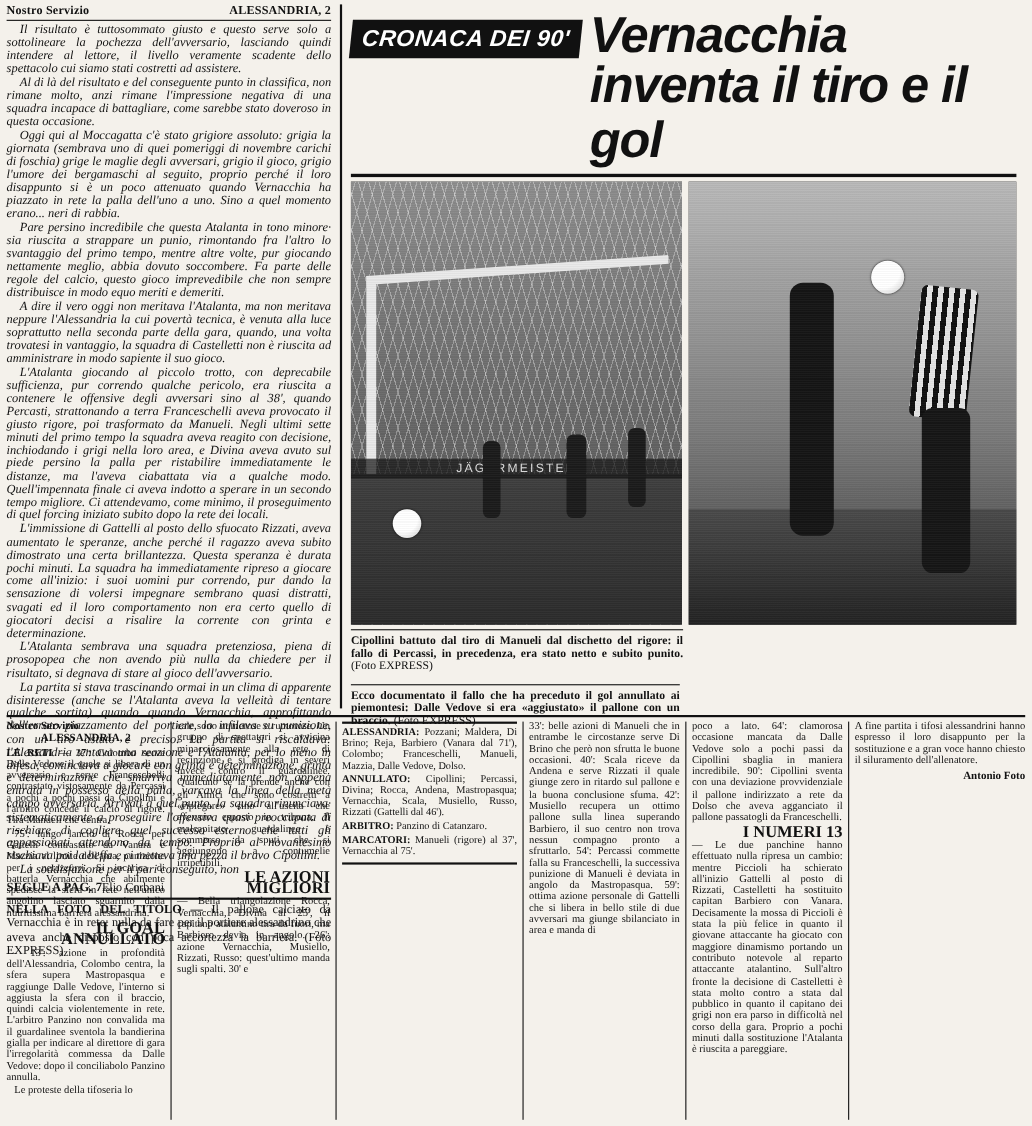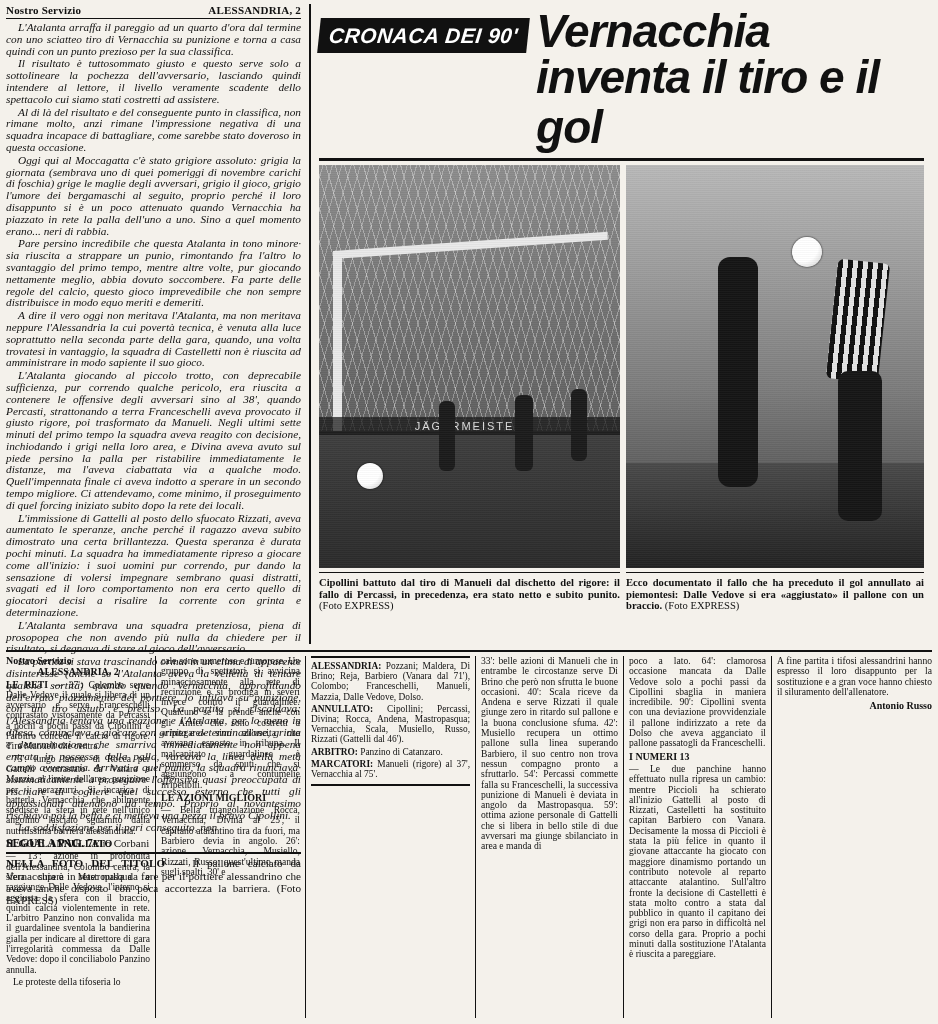--- a/index.html
+++ b/index.html
@@ -127,21 +127,21 @@
 
   .ph-caption {
     font-size: 10.6px;
     line-height: 11.6px;
     text-align: justify;
     padding-top: 4px;
     border-top: 1px solid #111;
     margin-top: 4px;
   }
   .ph-caption b { font-weight: bold; }
-  .captions-row { display: flex; gap: 6px; }
+  .captions-row { display: flex; gap: 6px; flex-direction: column; }
   .captions-row > div:first-child { width: 302px; }
   .captions-row > div:last-child { width: 299px; }
 
   
   .sky {
     position: absolute; inset: 0;
     background: linear-gradient(180deg,#8d8d8d 0%, #6f6f6f 40%, #4a4a4a 100%);
   }
   .grain {
     position: absolute; inset: 0;
@@ -218,22 +218,22 @@
     margin-bottom: 1px;
   }
   .team-line {
     text-align: center;
     font-weight: bold;
     font-size: 10px;
     margin-bottom: 2px;
   }
   .subhead {
     font-weight: bold;
-    text-align: left;
-    font-size: 10px;
+    text-align: right;
+    font-size: 15px;
     margin: 3px 0 2px 0;
     font-family: Liberation Serif, serif;
   }
   .lineup {
     border-top: 2px solid #111;
     border-bottom: 2px solid #111;
     padding: 3px 0;
     font-size: 9.4px;
     line-height: 10.2px;
     margin-bottom: 3px;
@@ -254,21 +254,20 @@
 <div class="page">
 
   <div class="top">
 
     <div class="col-left">
       <div class="col-left-head">
         <span>Nostro Servizio</span>
         <span>ALESSANDRIA, 2</span>
       </div>
       <div class="editorial">
-        <p>L'Atalanta arraffa il pareggio ad un quarto d'ora dal termine con uno sciatteo tiro di Vernacchia su punizione e torna a casa quindi con un punto prezioso per la sua classifica.</p>
         <p>Il risultato è tuttosommato giusto e questo serve solo a sottolineare la pochezza dell'avversario, lasciando quindi intendere al lettore, il livello veramente scadente dello spettacolo cui siamo stati costretti ad assistere.</p>
         <p>Al di là del risultato e del conseguente punto in classifica, non rimane molto, anzi rimane l'impressione negativa di una squadra incapace di battagliare, come sarebbe stato doveroso in questa occasione.</p>
         <p>Oggi qui al Moccagatta c'è stato grigiore assoluto: grigia la giornata (sembrava uno di quei pomeriggi di novembre carichi di foschia) grige le maglie degli avversari, grigio il gioco, grigio l'umore dei bergamaschi al seguito, proprio perché il loro disappunto si è un poco attenuato quando Vernacchia ha piazzato in rete la palla dell'uno a uno. Sino a quel momento erano... neri di rabbia.</p>
         <p>Pare persino incredibile che questa Atalanta in tono minore· sia riuscita a strappare un punio, rimontando fra l'altro lo svantaggio del primo tempo, mentre altre volte, pur giocando nettamente meglio, abbia dovuto soccombere. Fa parte delle regole del calcio, questo gioco imprevedibile che non sempre distribuisce in modo equo meriti e demeriti.</p>
         <p>A dire il vero oggi non meritava l'Atalanta, ma non meritava neppure l'Alessandria la cui povertà tecnica, è venuta alla luce soprattutto nella seconda parte della gara, quando, una volta trovatesi in vantaggio, la squadra di Castelletti non è riuscita ad amministrare in modo sapiente il suo gioco.</p>
         <p>L'Atalanta giocando al piccolo trotto, con deprecabile sufficienza, pur correndo qualche pericolo, era riuscita a contenere le offensive degli avversari sino al 38', quando Percasti, strattonando a terra Franceschelli aveva provocato il giusto rigore, poi trasformato da Manueli. Negli ultimi sette minuti del primo tempo la squadra aveva reagito con decisione, inchiodando i grigi nella loro area, e Divina aveva avuto sul piede persino la palla per ristabilire immediatamente le distanze, ma l'aveva ciabattata via a qualche modo. Quell'impennata finale ci aveva indotto a sperare in un secondo tempo migliore. Ci attendevamo, come minimo, il proseguimento di quel forcing iniziato subito dopo la rete dei locali.</p>
         <p>L'immissione di Gattelli al posto dello sfuocato Rizzati, aveva aumentato le speranze, anche perché il ragazzo aveva subito dimostrato una certa brillantezza. Questa speranza è durata pochi minuti. La squadra ha immediatamente ripreso a giocare come all'inizio: i suoi uomini pur correndo, pur dando la sensazione di volersi impegnare sembrano quasi distratti, svagati ed il loro comportamento non era certo quello di giocatori decisi a risalire la corrente con grinta e determinazione.</p>
         <p>L'Atalanta sembrava una squadra pretenziosa, piena di prosopopea che non avendo più nulla da chiedere per il risultato, si degnava di stare al gioco dell'avversario.</p>
         <p>La partita si stava trascinando ormai in un clima di apparente disinteresse (anche se l'Atalanta aveva la velleità di tentare qualche sortita) quando quando Vernacchia, approfittando dell'errato piazzamento del portiere, lo infilava su punizione, con un tiro astuto e preciso. La partita si riscaldava: l'Alessandria tentava una reazione e l'Atalanta, per lo meno in difesa, cominciava a giocare con grinta e determinazione, grinta e determinazione che smarriva immediatamente non appena entrata in possesso della palla, varcava la linea della metà campo avversaria. Arrivati a quel punto, la squadra rinunciava· sistematicamente a proseguire l'offensiva quasi preoccupata di rischiare di cogliere quel successo esterno che tutti gli appassionati attendono da tempo. Proprio al novantesimo rischiava poi la beffa e ci metteva una pezza il bravo Cipollini.</p>
         <p>La soddisfazione per il pari conseguito, non</p>
@@ -367,17 +366,17 @@
     </div>
 
     <div class="bcol b5">
       <p class="noind">poco a lato. 64': clamorosa occasione mancata da Dalle Vedove solo a pochi passi da Cipollini sbaglia in maniera incredibile. 90': Cipollini sventa con una deviazione provvidenziale il pallone indirizzato a rete da Dolso che aveva agganciato il pallone passatogli da Franceschelli.</p>
       <div class="subhead">I NUMERI 13</div>
       <p class="noind"> — Le due panchine hanno effettuato nulla ripresa un cambio: mentre Piccioli ha schierato all'inizio Gattelli al posto di Rizzati, Castelletti ha sostituito capitan Barbiero con Vanara. Decisamente la mossa di Piccioli è stata la più felice in quanto il giovane attaccante ha giocato con maggiore dinamismo portando un contributo notevole al reparto attaccante atalantino. Sull'altro fronte la decisione di Castelletti è stata molto contro a stata dal pubblico in quanto il capitano dei grigi non era parso in difficoltà nel corso della gara. Proprio a pochi minuti dalla sostituzione l'Atalanta è riuscita a pareggiare.</p>
     </div>
 
     <div class="bcol b6">
       <p class="noind">A fine partita i tifosi alessandrini hanno espresso il loro disappunto per la sostituzione e a gran voce hanno chiesto il siluramento dell'allenatore.</p>
-      <div class="byline">Antonio Russo</div>
+      <div class="byline">Antonio Foto</div>
     </div>
 
   </div>
 </div>
 
 </body></html>

